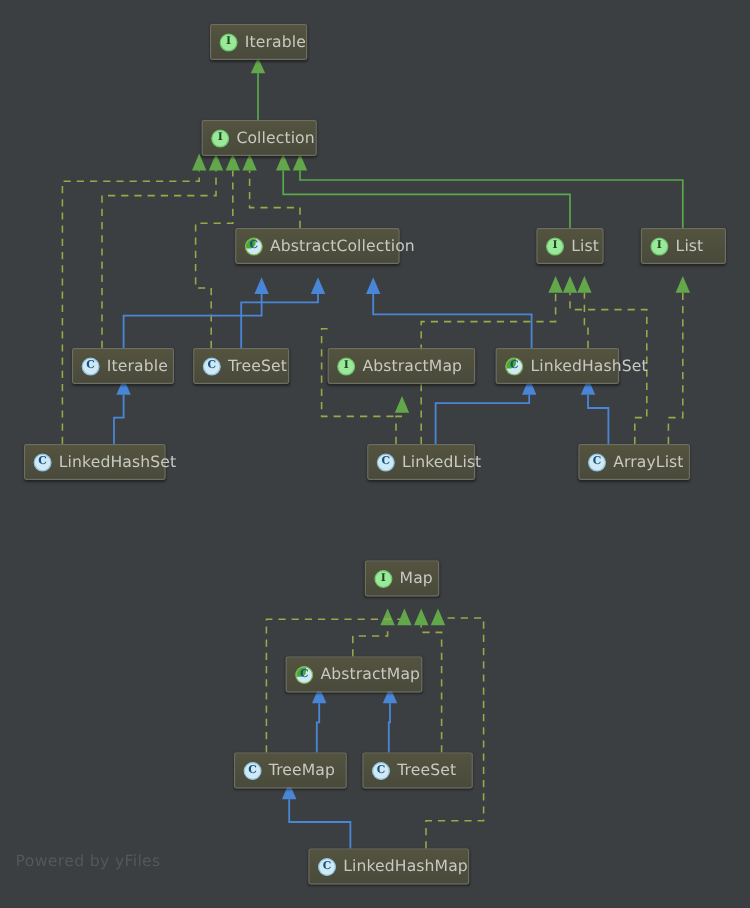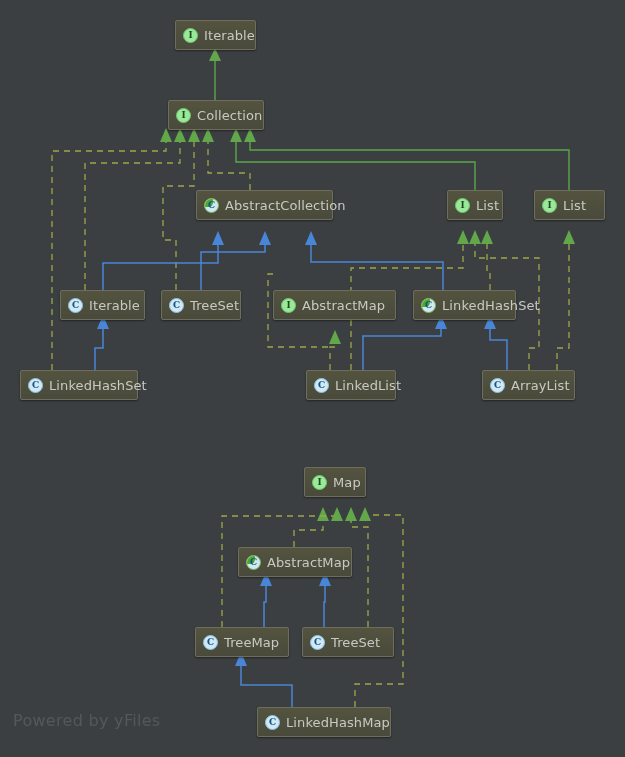--- a/index.html
+++ b/index.html
@@ -54,21 +54,21 @@
   }
   .ico.abs::before{
     content:"";position:absolute;left:-1px;top:-1px;
     width:9px;height:9px;border-radius:50% 0 50% 0;
     background:#4ca832;
   }
   .ico.abs span{position:relative;z-index:2;}
 
   .watermark{
     position:absolute;left:13px;top:711px;
-    font-size:16px;color:#55585a;
+    font-size:13px;color:#55585a;
     letter-spacing:.3px;
     user-select:none;
   }
 </style>
 </head>
 <body>
 
 <div id="canvas">
 
   <svg id="edges" viewBox="0 0 625 757" xmlns="http://www.w3.org/2000/svg">

